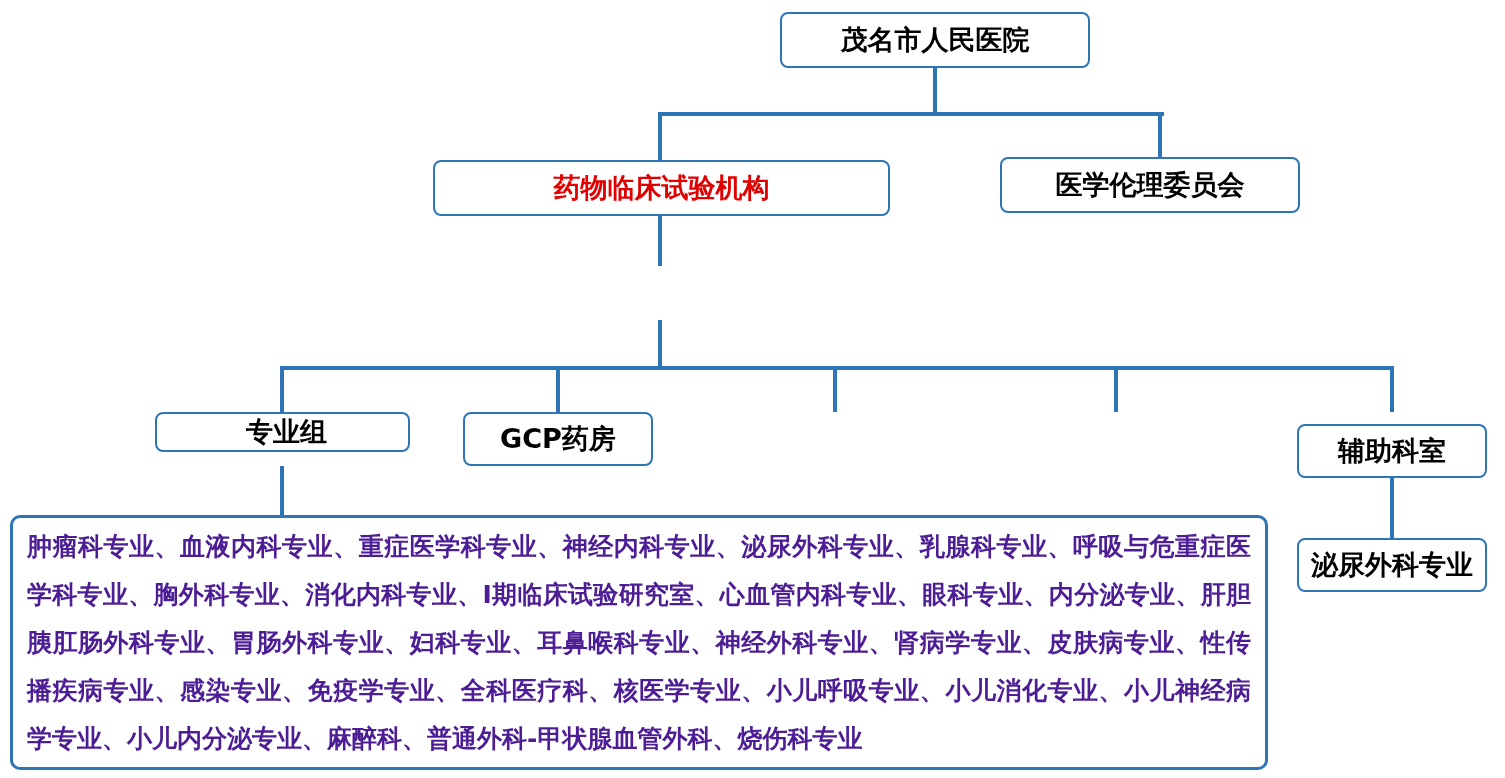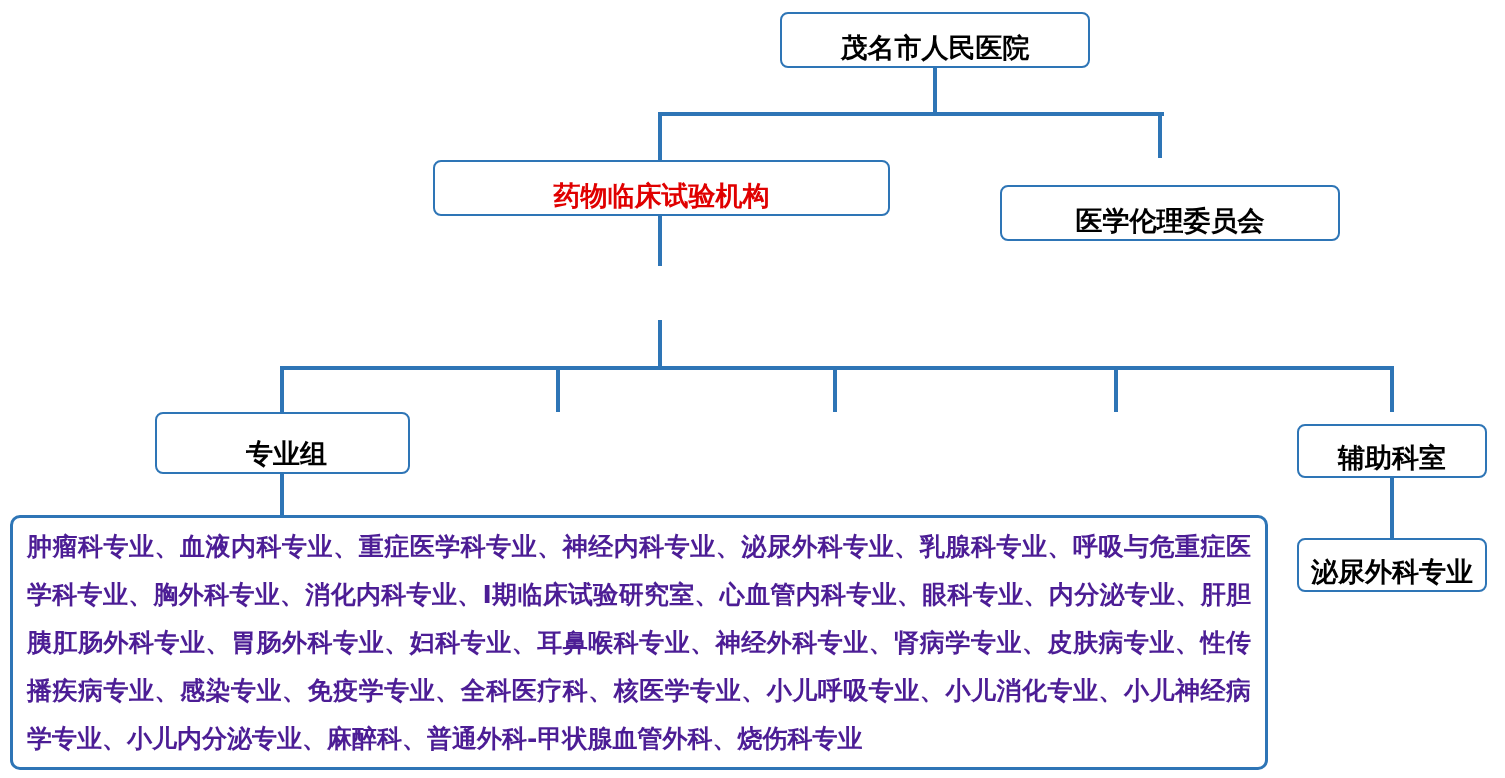--- a/index.html
+++ b/index.html
@@ -15,21 +15,21 @@
     font-family: "DejaVu Sans", "Liberation Sans", sans-serif;
     overflow: hidden;
   }
   .node {
     position: absolute;
     box-sizing: border-box;
     background: #ffffff;
     border: 2.5px solid var(--line, #2e75b6);
     border-radius: 8px;
     display: flex;
-    align-items: flex-end;
+    align-items: center;
     justify-content: center;
     font-weight: bold;
     font-size: 27px;
     color: #000000;
     text-align: center;
     white-space: nowrap;
   }
   .node.dotted {
     border: 1.5px dotted var(--line-light, #5b9bd5);
     border-radius: 4px;
@@ -80,27 +80,30 @@
   <div class="line" style="left:280px;top:466px;width:4px;height:49px;"></div>
   <div class="line" style="left:1390px;top:466px;width:4px;height:72px;"></div>
 
   <div class="node" style="left:780px;top:12px;width:310px;height:56px;">
     <span>茂名市人民医院</span>
   </div>
 
   <div class="node" style="left:433px;top:160px;width:457px;height:56px;">
     <span class="red">药物临床试验机构</span>
   </div>
-  <div class="node" style="left:1000px;top:157px;width:340px;height:56px;margin-top:28px;">
+  <div class="node" style="left:1000px;top:157px;width:300px;height:56px;">
     <span>医学伦理委员会</span>
   </div>
 
 
-  <div class="node" style="left:155px;top:412px;width:255px;height:62px;padding-left:8px;">
+  <div class="node" style="left:155px;top:412px;width:255px;height:40px;padding-left:8px;">
     <span>专业组</span>
+  </div>
+  <div class="node" style="left:463px;top:412px;width:190px;height:54px;">
+    <span>GCP药房</span>
   </div>
   <div class="node" style="left:1297px;top:412px;width:190px;height:54px;margin-top:12px;">
     <span>辅助科室</span>
   </div>
 
   <div id="specialties-box">
     <span>肿瘤科专业、血液内科专业、重症医学科专业、神经内科专业、泌尿外科专业、乳腺科专业、呼吸与危重症医学科专业、胸外科专业、消化内科专业、Ⅰ期临床试验研究室、心血管内科专业、眼科专业、内分泌专业、肝胆胰肛肠外科专业、胃肠外科专业、妇科专业、耳鼻喉科专业、神经外科专业、肾病学专业、皮肤病专业、性传播疾病专业、感染专业、免疫学专业、全科医疗科、核医学专业、小儿呼吸专业、小儿消化专业、小儿神经病学专业、小儿内分泌专业、麻醉科、普通外科-甲状腺血管外科、烧伤科专业</span>
   </div>
   <div class="node" style="left:1297px;top:538px;width:190px;height:54px;">
     <span>泌尿外科专业</span>

